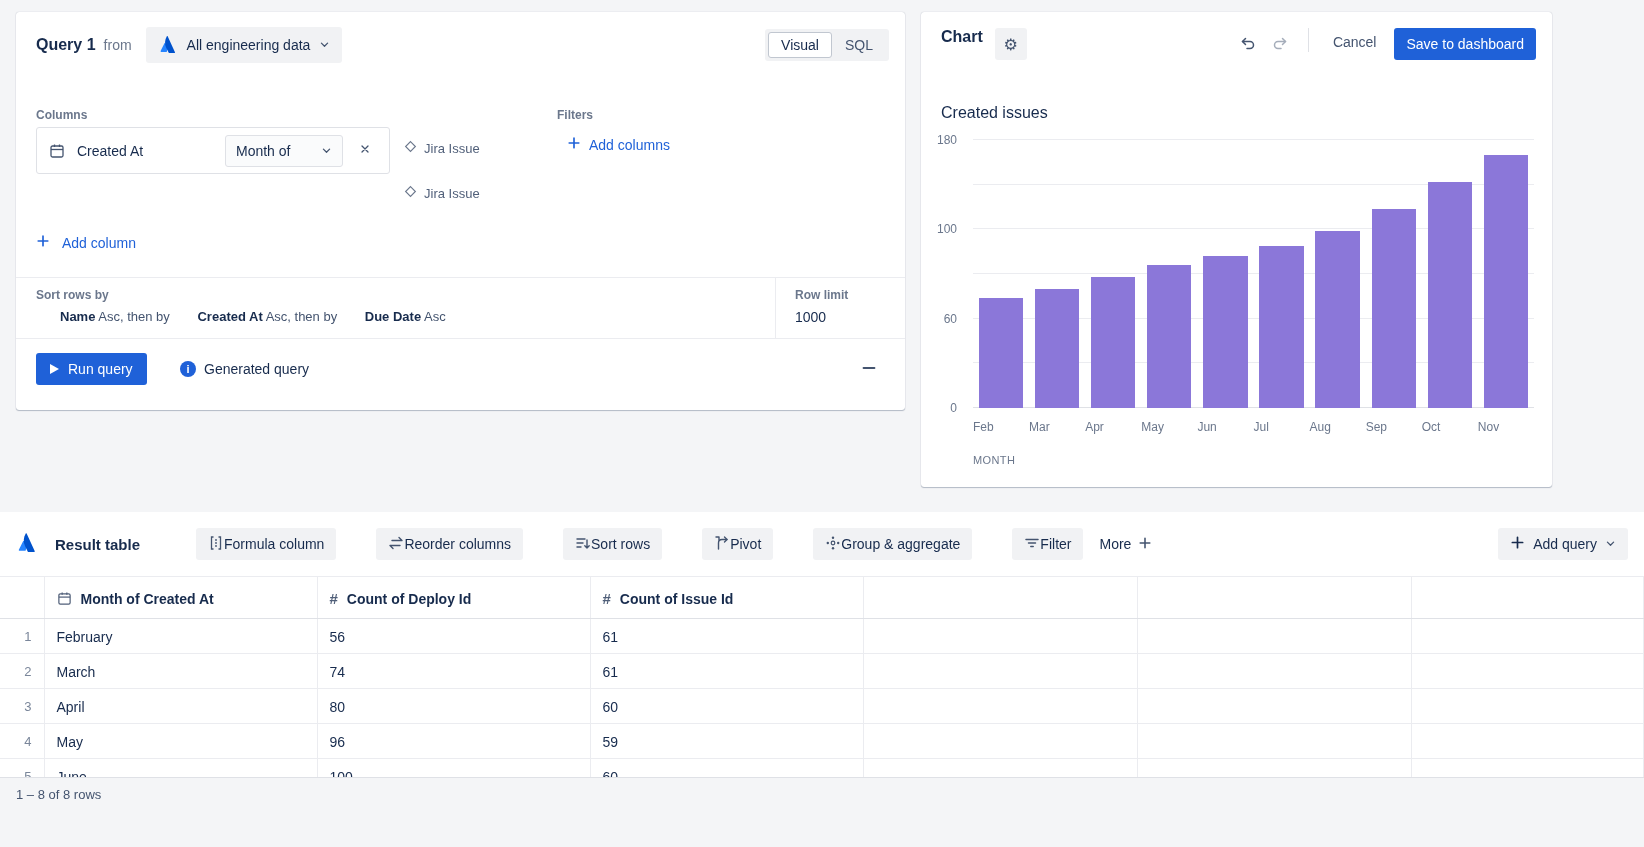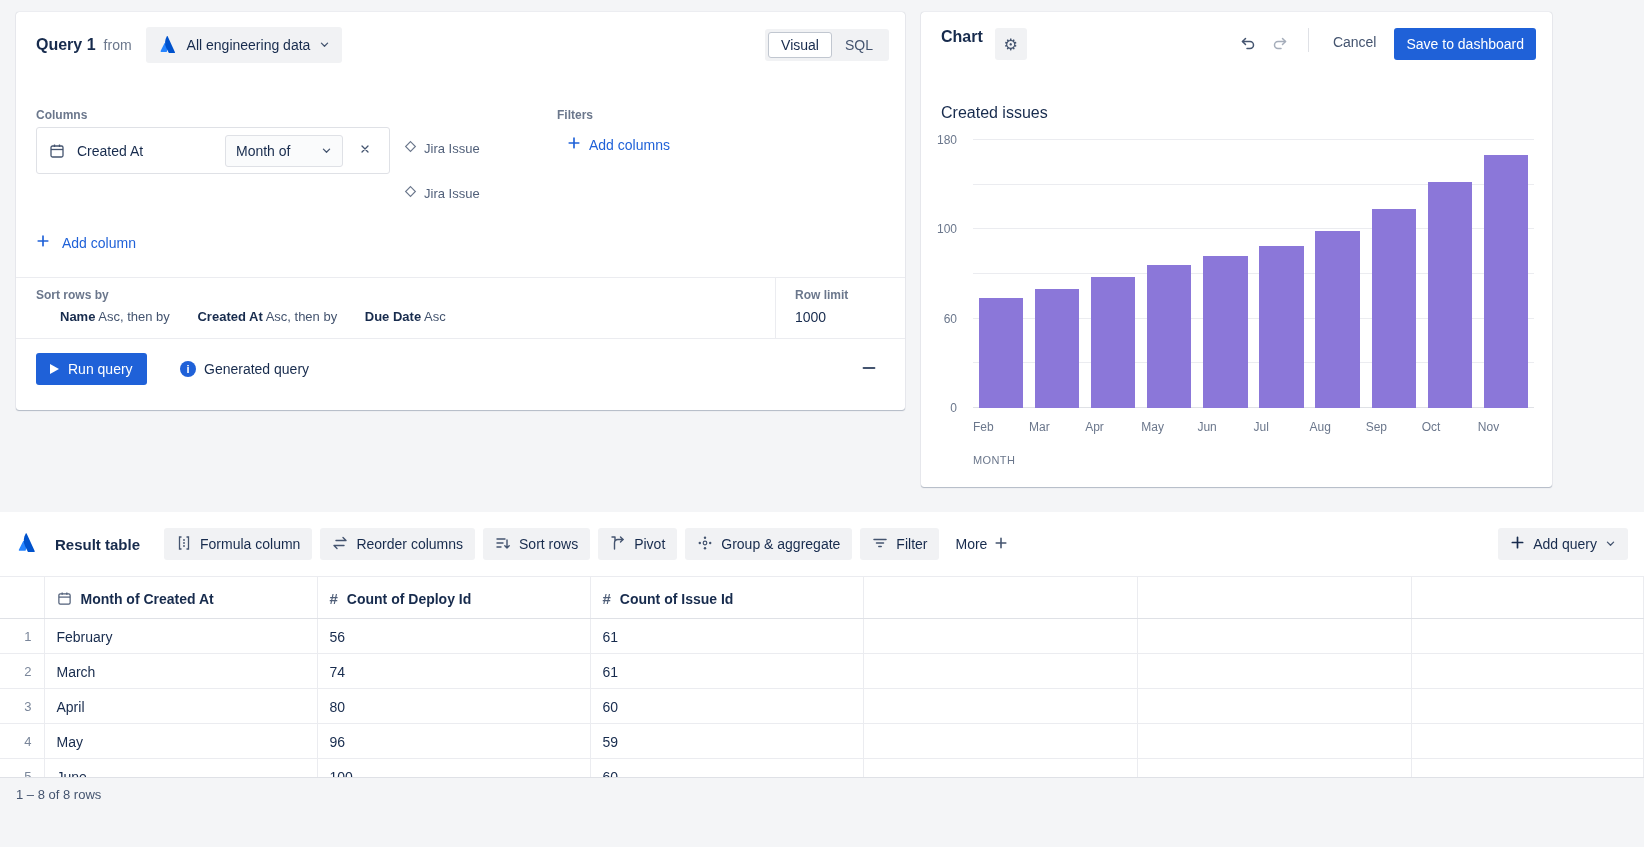--- a/index.html
+++ b/index.html
@@ -96,21 +96,21 @@
   .bar-slot{flex:1;display:flex;justify-content:center;}
   .bar{width:79%;}
   .chart-x-labels{position:absolute;left:52px;right:18px;top:408px;display:flex;}
   .xlabel{flex:1;text-align:left;font-size:12px;color:var(--text-sub);}
   .chart-xaxis-title{position:absolute;left:52px;top:442px;font-size:11px;color:var(--text-sub);letter-spacing:.4px;}
 
   
   .bottom-section{position:absolute;top:512px;left:0;width:1644px;height:265px;background:#fff;overflow:hidden;}
   .rt-toolbar{height:64px;display:flex;align-items:center;padding:0 16px;gap:8px;}
   .rt-title{font-size:15px;font-weight:700;margin:0 16px 0 9px;}
-  .tbtn{height:32px;padding:4px 12px;display:flex;align-items:center;gap:8px;font-size:14px;color:var(--text);}
+  .tbtn{height:32px;padding:4px 12px;display:flex;align-items:center;font-size:14px;color:var(--text);margin-left:32px;}
   .more-btn{height:32px;padding:0 8px;display:flex;align-items:center;gap:7px;font-size:14px;color:var(--text);}
   .addq-btn{margin-left:auto;height:32px;padding:0 12px;display:flex;align-items:center;gap:8px;font-size:14px;font-weight:500;color:var(--text);}
 
   table.rt{width:100%;border-collapse:collapse;table-layout:fixed;border-top:1px solid var(--grid);}
   .rt th,.rt td{border-right:1px solid var(--grid);border-bottom:1px solid var(--grid);padding:2px 0 0 12px;text-align:left;}
   .rt th{height:42px;font-size:14px;font-weight:700;color:var(--text);border-bottom:1px solid var(--border);}
   .rt td{height:35px;font-size:14px;color:var(--text);}
   .rt td.rownum{color:#7a869a;font-size:13px;text-align:right;padding:0 12px 0 0;}
   .th-inner{display:flex;align-items:center;gap:9px;}
   .th-icon{display:flex;align-items:center;color:var(--text-sub);}

